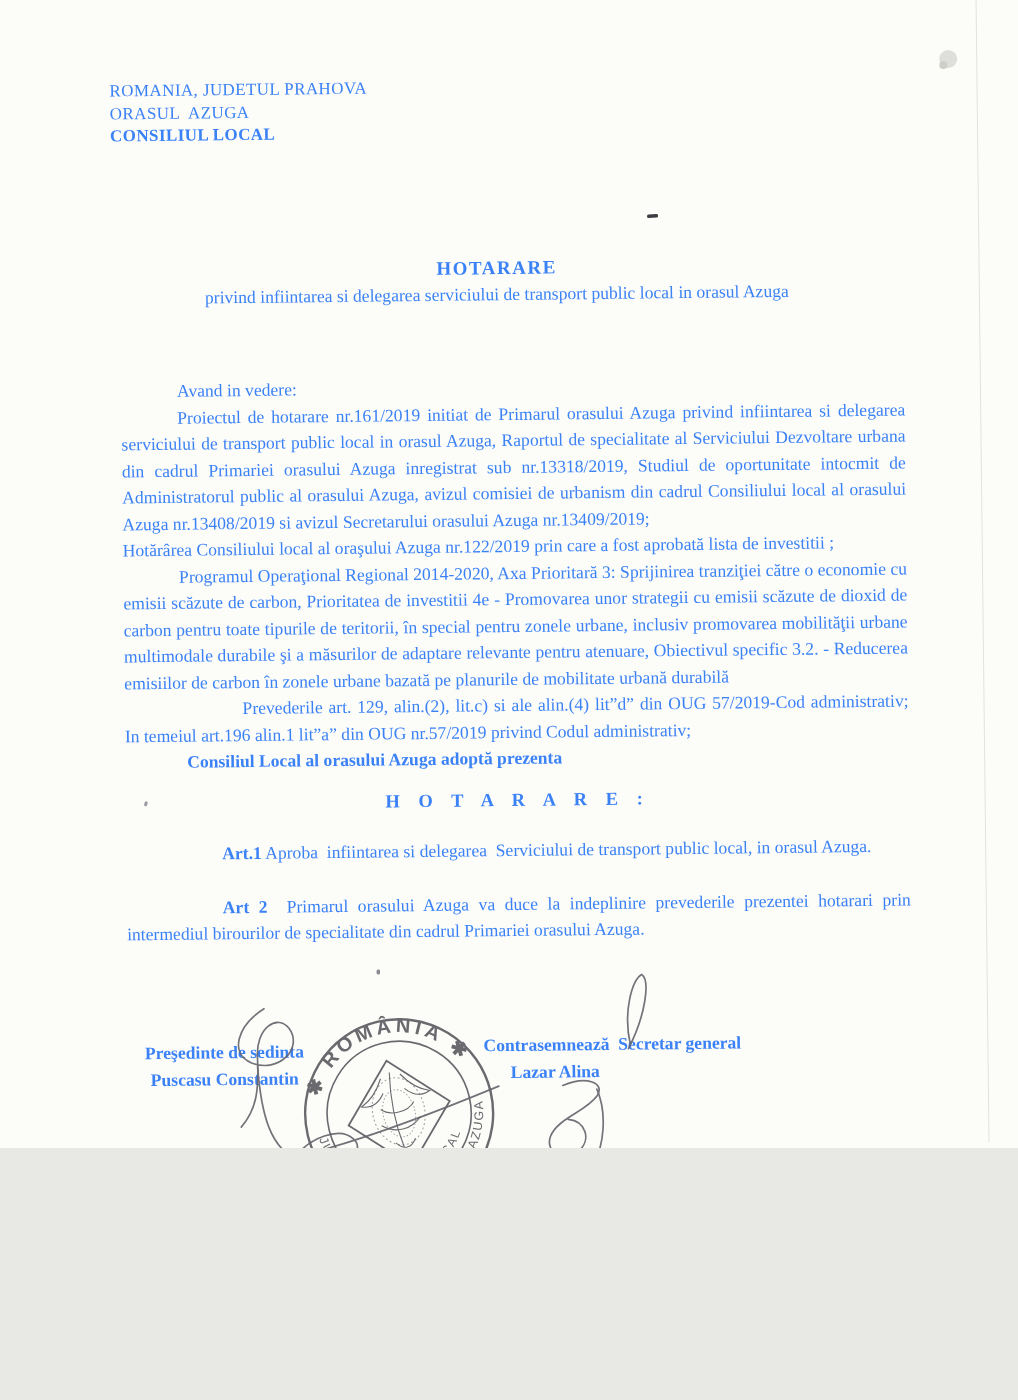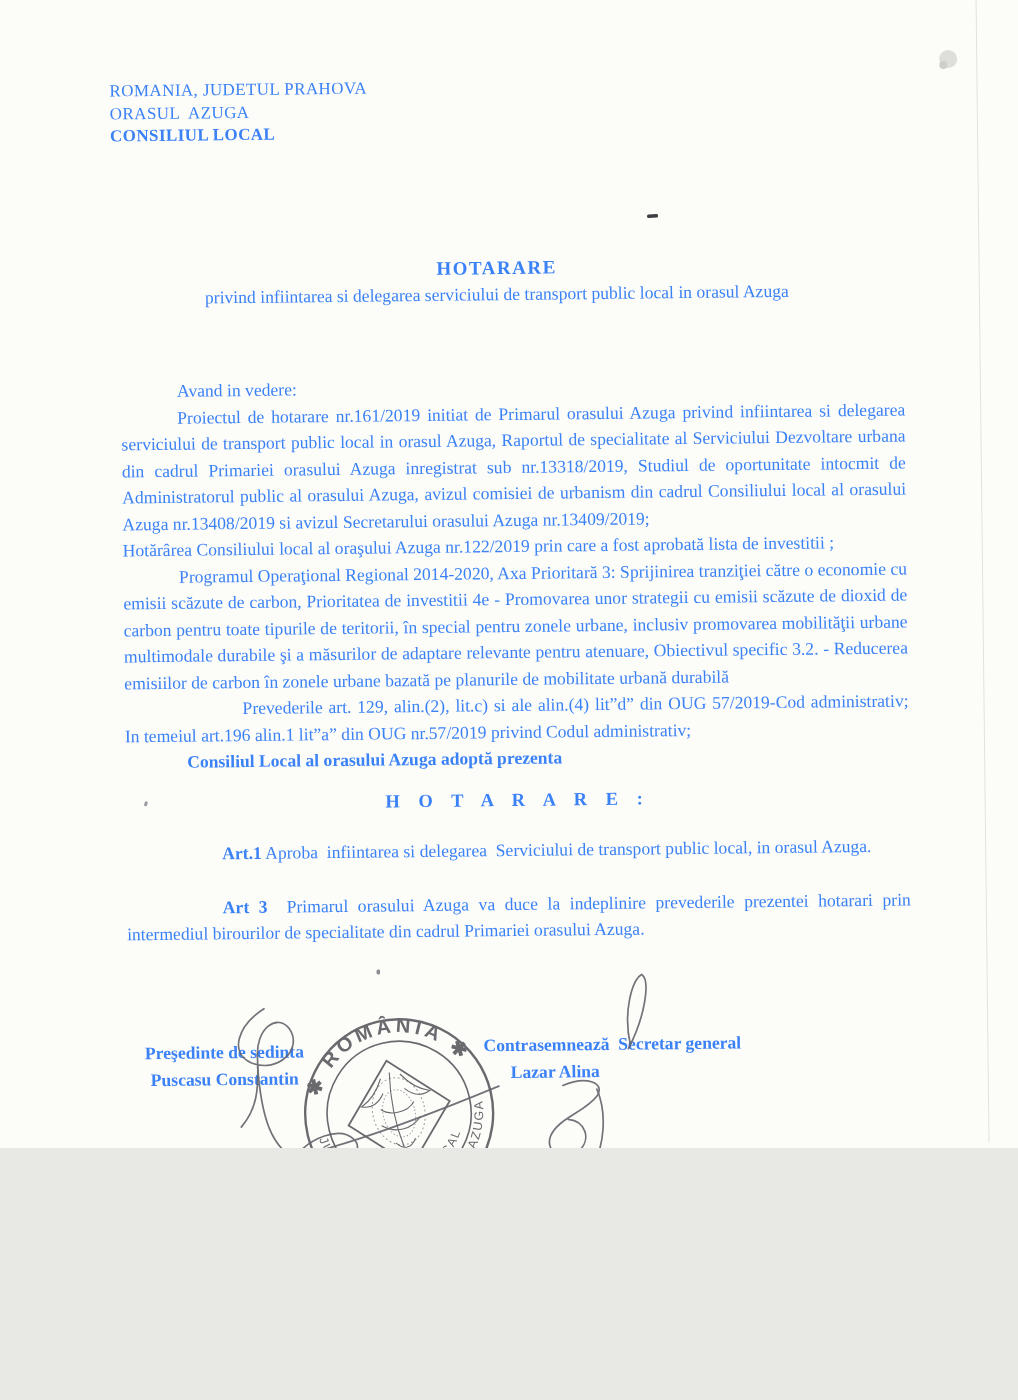--- a/index.html
+++ b/index.html
@@ -57,21 +57,21 @@
       <div class="indent1">Programul Operaţional Regional 2014-2020, Axa Prioritară 3: Sprijinirea tranziţiei către o economie cu emisii scăzute de carbon, Prioritatea de investitii 4e - Promovarea unor strategii cu emisii scăzute de dioxid de carbon pentru toate tipurile de teritorii, în special pentru zonele urbane, inclusiv promovarea mobilităţii urbane multimodale durabile şi a măsurilor de adaptare relevante pentru atenuare, Obiectivul specific 3.2. - Reducerea emisiilor de carbon în zonele urbane bazată pe planurile de mobilitate urbană durabilă</div>
       <div class="indent2">Prevederile art. 129, alin.(2), lit.c) si ale  alin.(4) lit”d” din OUG 57/2019-Cod administrativ; In temeiul art.196 alin.1 lit”a” din OUG nr.57/2019 privind Codul administrativ;</div>
       <div class="adoption">Consiliul Local al orasului Azuga adoptă prezenta</div>
 
       <div class="decision-heading">H O T A R A R E :</div>
 
       <div class="article indent1">
         <span class="art-label">Art.1</span><span class="prewrap"> Aproba  infiintarea si delegarea  Serviciului de transport public local, in orasul Azuga.</span>
       </div>
       <div class="article article-gap indent1">
-        <span class="art-label">Art 3</span><span class="prewrap">  Primarul orasului Azuga va duce la indeplinire prevederile prezentei hotarari prin intermediul birourilor de specialitate din cadrul Primariei orasului Azuga.</span>
+        <span class="art-label">Art 2</span><span class="prewrap">  Primarul orasului Azuga va duce la indeplinire prevederile prezentei hotarari prin intermediul birourilor de specialitate din cadrul Primariei orasului Azuga.</span>
       </div>
     </div>
 
     <div class="sig-left">
       <div>Preşedinte de sedinta</div>
       <div>Puscasu Constantin</div>
     </div>
 
     <div class="sig-right">
       <div class="prewrap">Contrasemnează  Secretar general</div>

